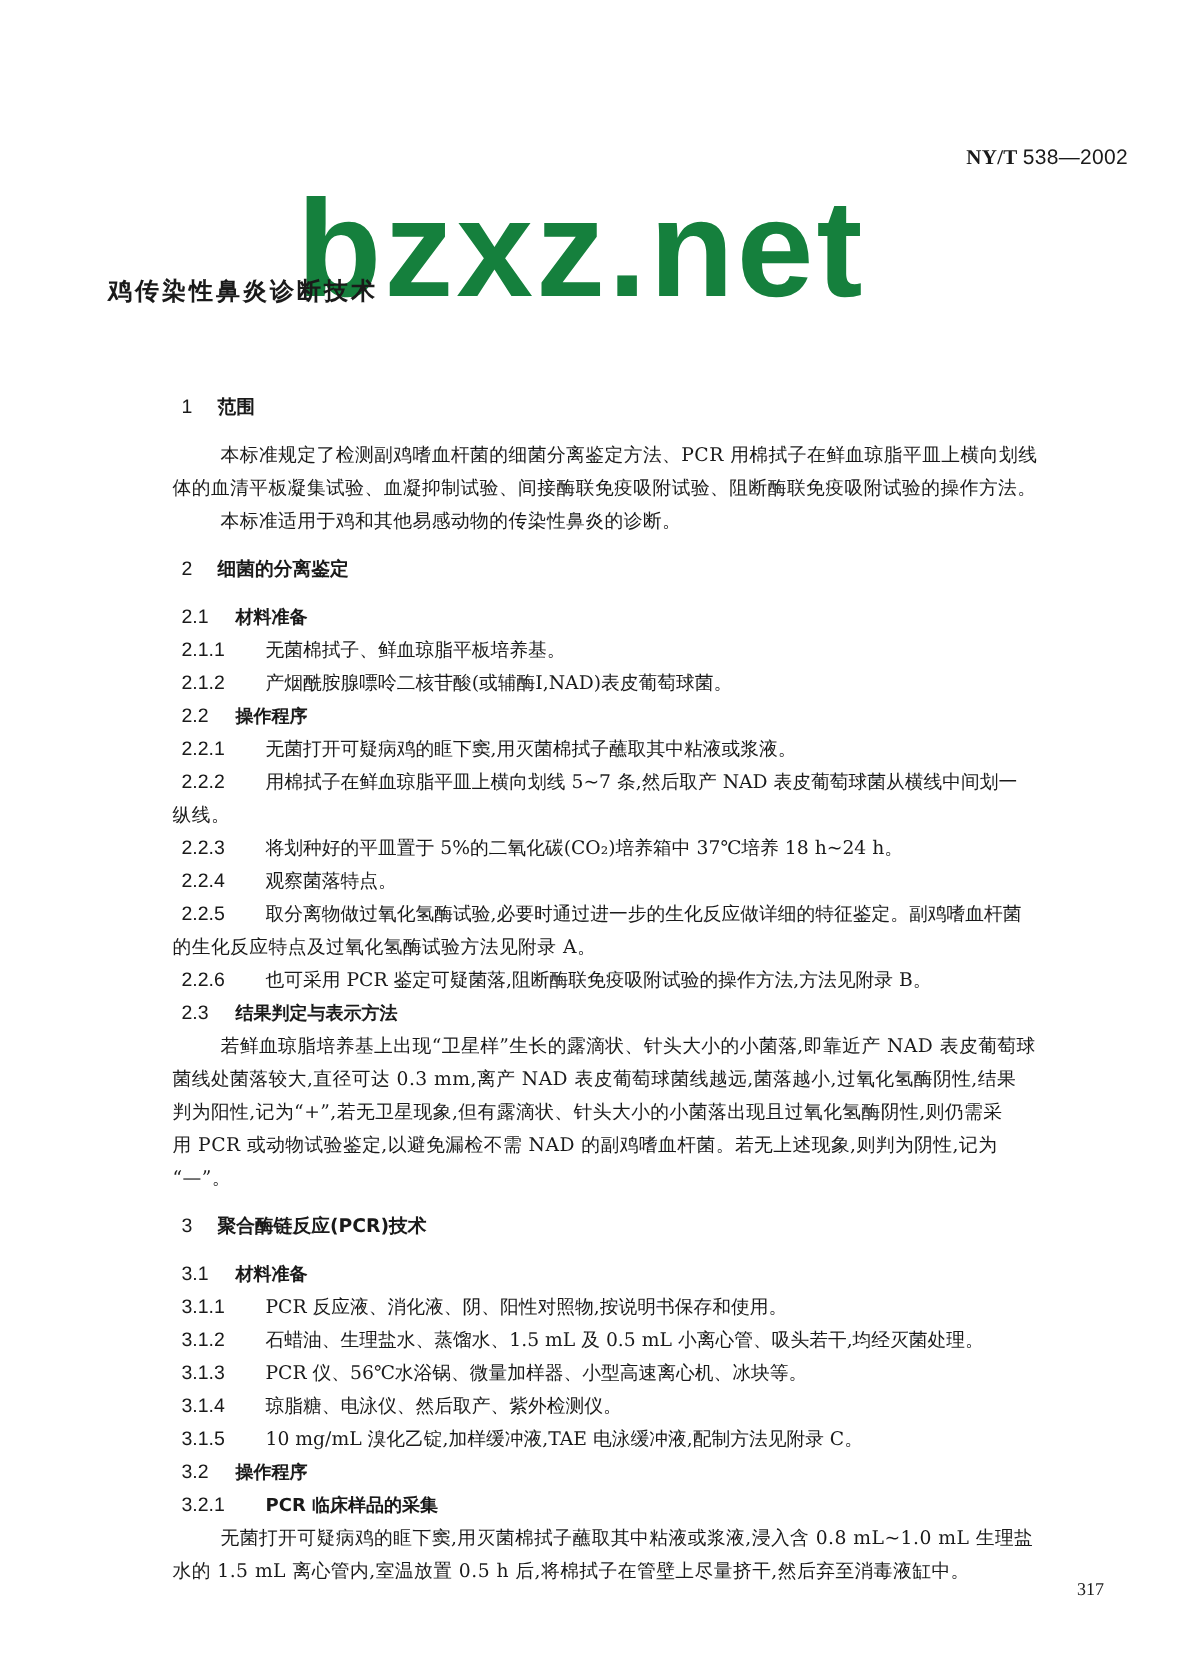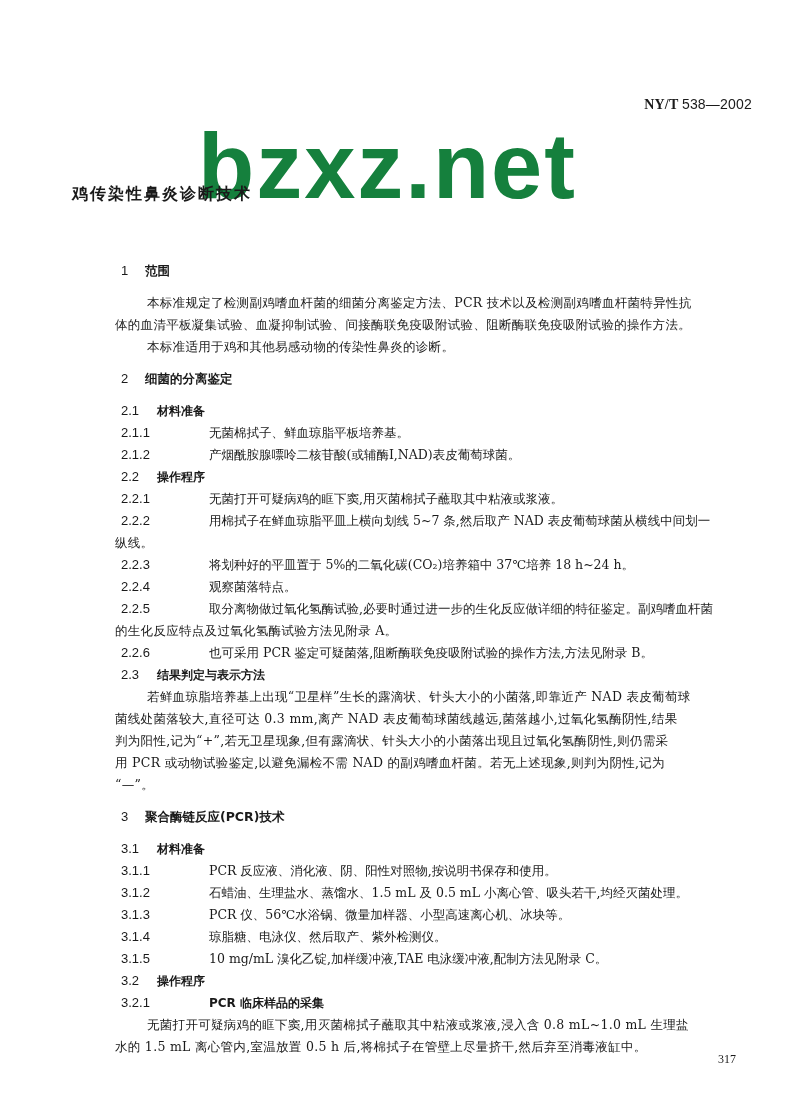--- a/index.html
+++ b/index.html
@@ -26,21 +26,21 @@
     letter-spacing: 2px; padding-left: 72px;
   }
   .content { position: absolute; left: 121px; width: 632px; top: 262px; font-size: 12.5px; }
   .line { position: absolute; left: 0; white-space: nowrap; line-height: 18px; }
   .h1 { font-family: "DejaVu Sans", sans-serif; font-weight: bold; font-size: 12.5px; }
   .h1 .n, .h2 .n, .item .n { font-family: "Liberation Sans", sans-serif; font-weight: normal; display: inline-block; }
   .h1 .n { width: 24px; font-size: 13px; }
   .h2 { font-family: "DejaVu Sans", sans-serif; font-weight: bold; font-size: 12px; }
   .h2 .n { width: 36px; font-size: 13px; }
   .item .n { width: 56px; font-size: 13px; }
-  .item .t { font-size: 12.5px; margin-left: 32px; }
+  .item .t { font-size: 12.5px; }
   .item .t.bold { font-family: "DejaVu Sans", sans-serif; font-weight: bold; font-size: 12px; }
   .para { font-size: 12.5px; letter-spacing: 0.3px; }
   .indent { padding-left: 26px; }
   .page-num {
     position: absolute; left: 676px; top: 1052px;
     font-family: "Liberation Serif", serif; font-size: 12px; margin-left: 42px;
   }
 </style>
 </head>
 <body>
@@ -53,21 +53,21 @@
 
   <div class="watermark">bzxz.net</div>
 
   <div class="doc-title">鸡传染性鼻炎诊断技术</div>
 
   <div class="content">
 
     <div class="line h1" style="top:0px">
       <span class="n">1</span><span>范围</span>
     </div>
-    <div class="line para indent" style="top:32px">本标准规定了检测副鸡嗜血杆菌的细菌分离鉴定方法、PCR 技术以及检测副鸡嗜血杆菌特异性抗</div>
+    <div class="line para indent" style="top:32px">本标准规定了检测副鸡嗜血杆菌的细菌分离鉴定方法、PCR 用棉拭子在鲜血琼脂平皿上横向划线</div>
     <div class="line para" style="top:54px; left:-6px">体的血清平板凝集试验、血凝抑制试验、间接酶联免疫吸附试验、阻断酶联免疫吸附试验的操作方法。</div>
     <div class="line para indent" style="top:76px">本标准适用于鸡和其他易感动物的传染性鼻炎的诊断。</div>
 
     <div class="line h1" style="top:108px">
       <span class="n">2</span><span>细菌的分离鉴定</span>
     </div>
     <div class="line h2" style="top:140px">
       <span class="n">2.1</span><span>材料准备</span>
     </div>
     <div class="line item" style="top:162px">

